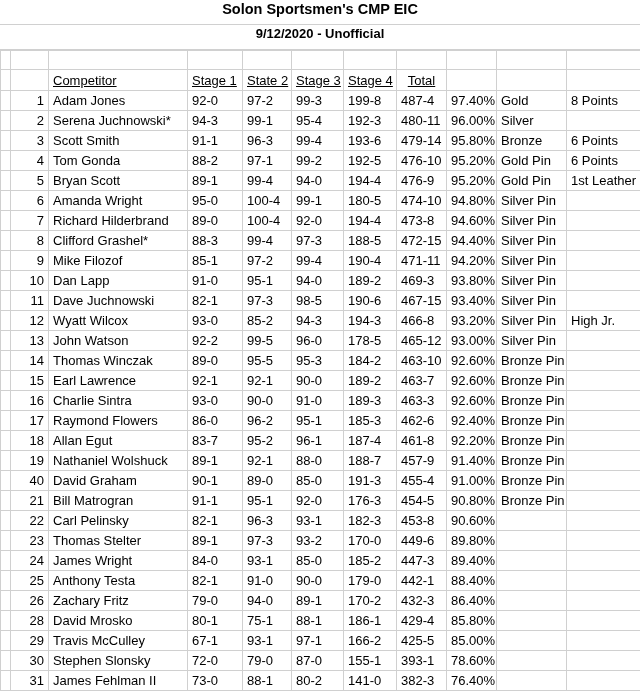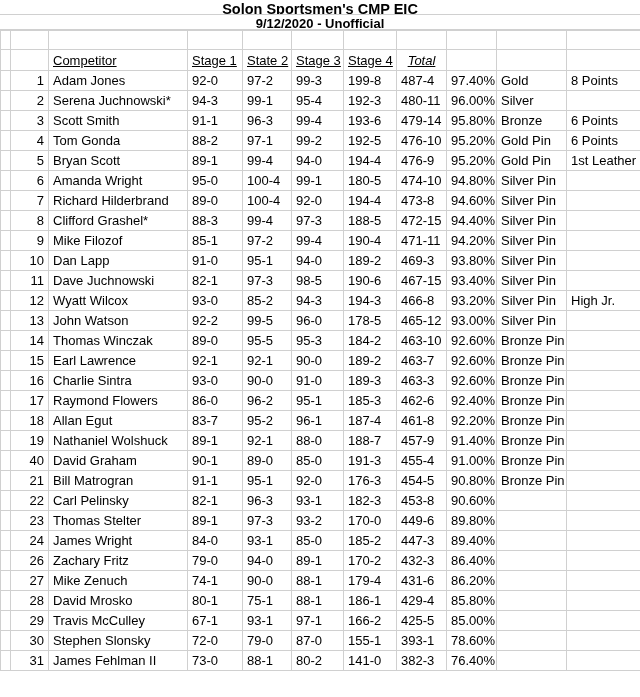--- a/index.html
+++ b/index.html
@@ -11,21 +11,21 @@
     overflow: hidden;
     background: #ffffff;
     font-family: "Liberation Sans", sans-serif;
     color: #000000;
   }
   .sheet { width: 640px; }
 
   
   .title-row {
     width: 640px;
-    height: 15px;
+    height: 25px;
     line-height: 18px;
     text-align: center;
     font-weight: bold;
     border-bottom: 1px solid #d0d0d0;
     white-space: nowrap;
     overflow: hidden;
   }
   .title-row.main { font-size: 14.5px; }
   .title-row.sub  { font-size: 13px; }
 
@@ -41,21 +41,21 @@
     font-size: 13px;
     height: 20px;
     line-height: 19px;
     white-space: nowrap;
     overflow: hidden;
     vertical-align: middle;
   }
   tr.spacer-row td { height: 19px; }
   tr.header-row td { height: 21px; }
   tr.header-row td.hdr { text-decoration: underline; }
-  tr.header-row td.hdr-center { text-align: center; font-style: italic; }
+  tr.header-row td.hdr-center { text-align: center; }
   td.al-r { text-align: right; padding-right: 4px; }
   td.c-pct { text-align: right; padding-right: 3px; padding-left: 1px; margin-top: 34px; }
   td.c-name, td.c-note { overflow: visible; }
 </style>
 </head>
 <body>
 
 <div class="sheet">
 
   <div class="title-row main">Solon Sportsmen's CMP EIC</div>
@@ -410,46 +410,46 @@
           <td>93-1</td>
           <td>85-0</td>
           <td>185-2</td>
           <td>447-3</td>
           <td class="c-pct">89.40%</td>
           <td></td>
           <td class="c-note"></td>
         </tr>
         <tr>
           <td></td>
+          <td class="al-r">25</td>
+          <td class="c-name">Anthony Testa</td>
+          <td>82-1</td>
+          <td>91-0</td>
+          <td>90-0</td>
+          <td>179-0</td>
+          <td>442-1</td>
+          <td class="c-pct">88.40%</td>
+          <td></td>
+          <td class="c-note"></td>
+        </tr>
+        <tr>
+          <td></td>
           <td class="al-r">26</td>
           <td class="c-name">Zachary Fritz</td>
           <td>79-0</td>
           <td>94-0</td>
           <td>89-1</td>
           <td>170-2</td>
           <td>432-3</td>
           <td class="c-pct">86.40%</td>
           <td></td>
           <td class="c-note"></td>
         </tr>
         <tr>
           <td></td>
-          <td class="al-r">27</td>
-          <td class="c-name">Mike Zenuch</td>
-          <td>74-1</td>
-          <td>90-0</td>
-          <td>88-1</td>
-          <td>179-4</td>
-          <td>431-6</td>
-          <td class="c-pct">86.20%</td>
-          <td></td>
-          <td class="c-note"></td>
-        </tr>
-        <tr>
-          <td></td>
           <td class="al-r">28</td>
           <td class="c-name">David Mrosko</td>
           <td>80-1</td>
           <td>75-1</td>
           <td>88-1</td>
           <td>186-1</td>
           <td>429-4</td>
           <td class="c-pct">85.80%</td>
           <td></td>
           <td class="c-note"></td>

